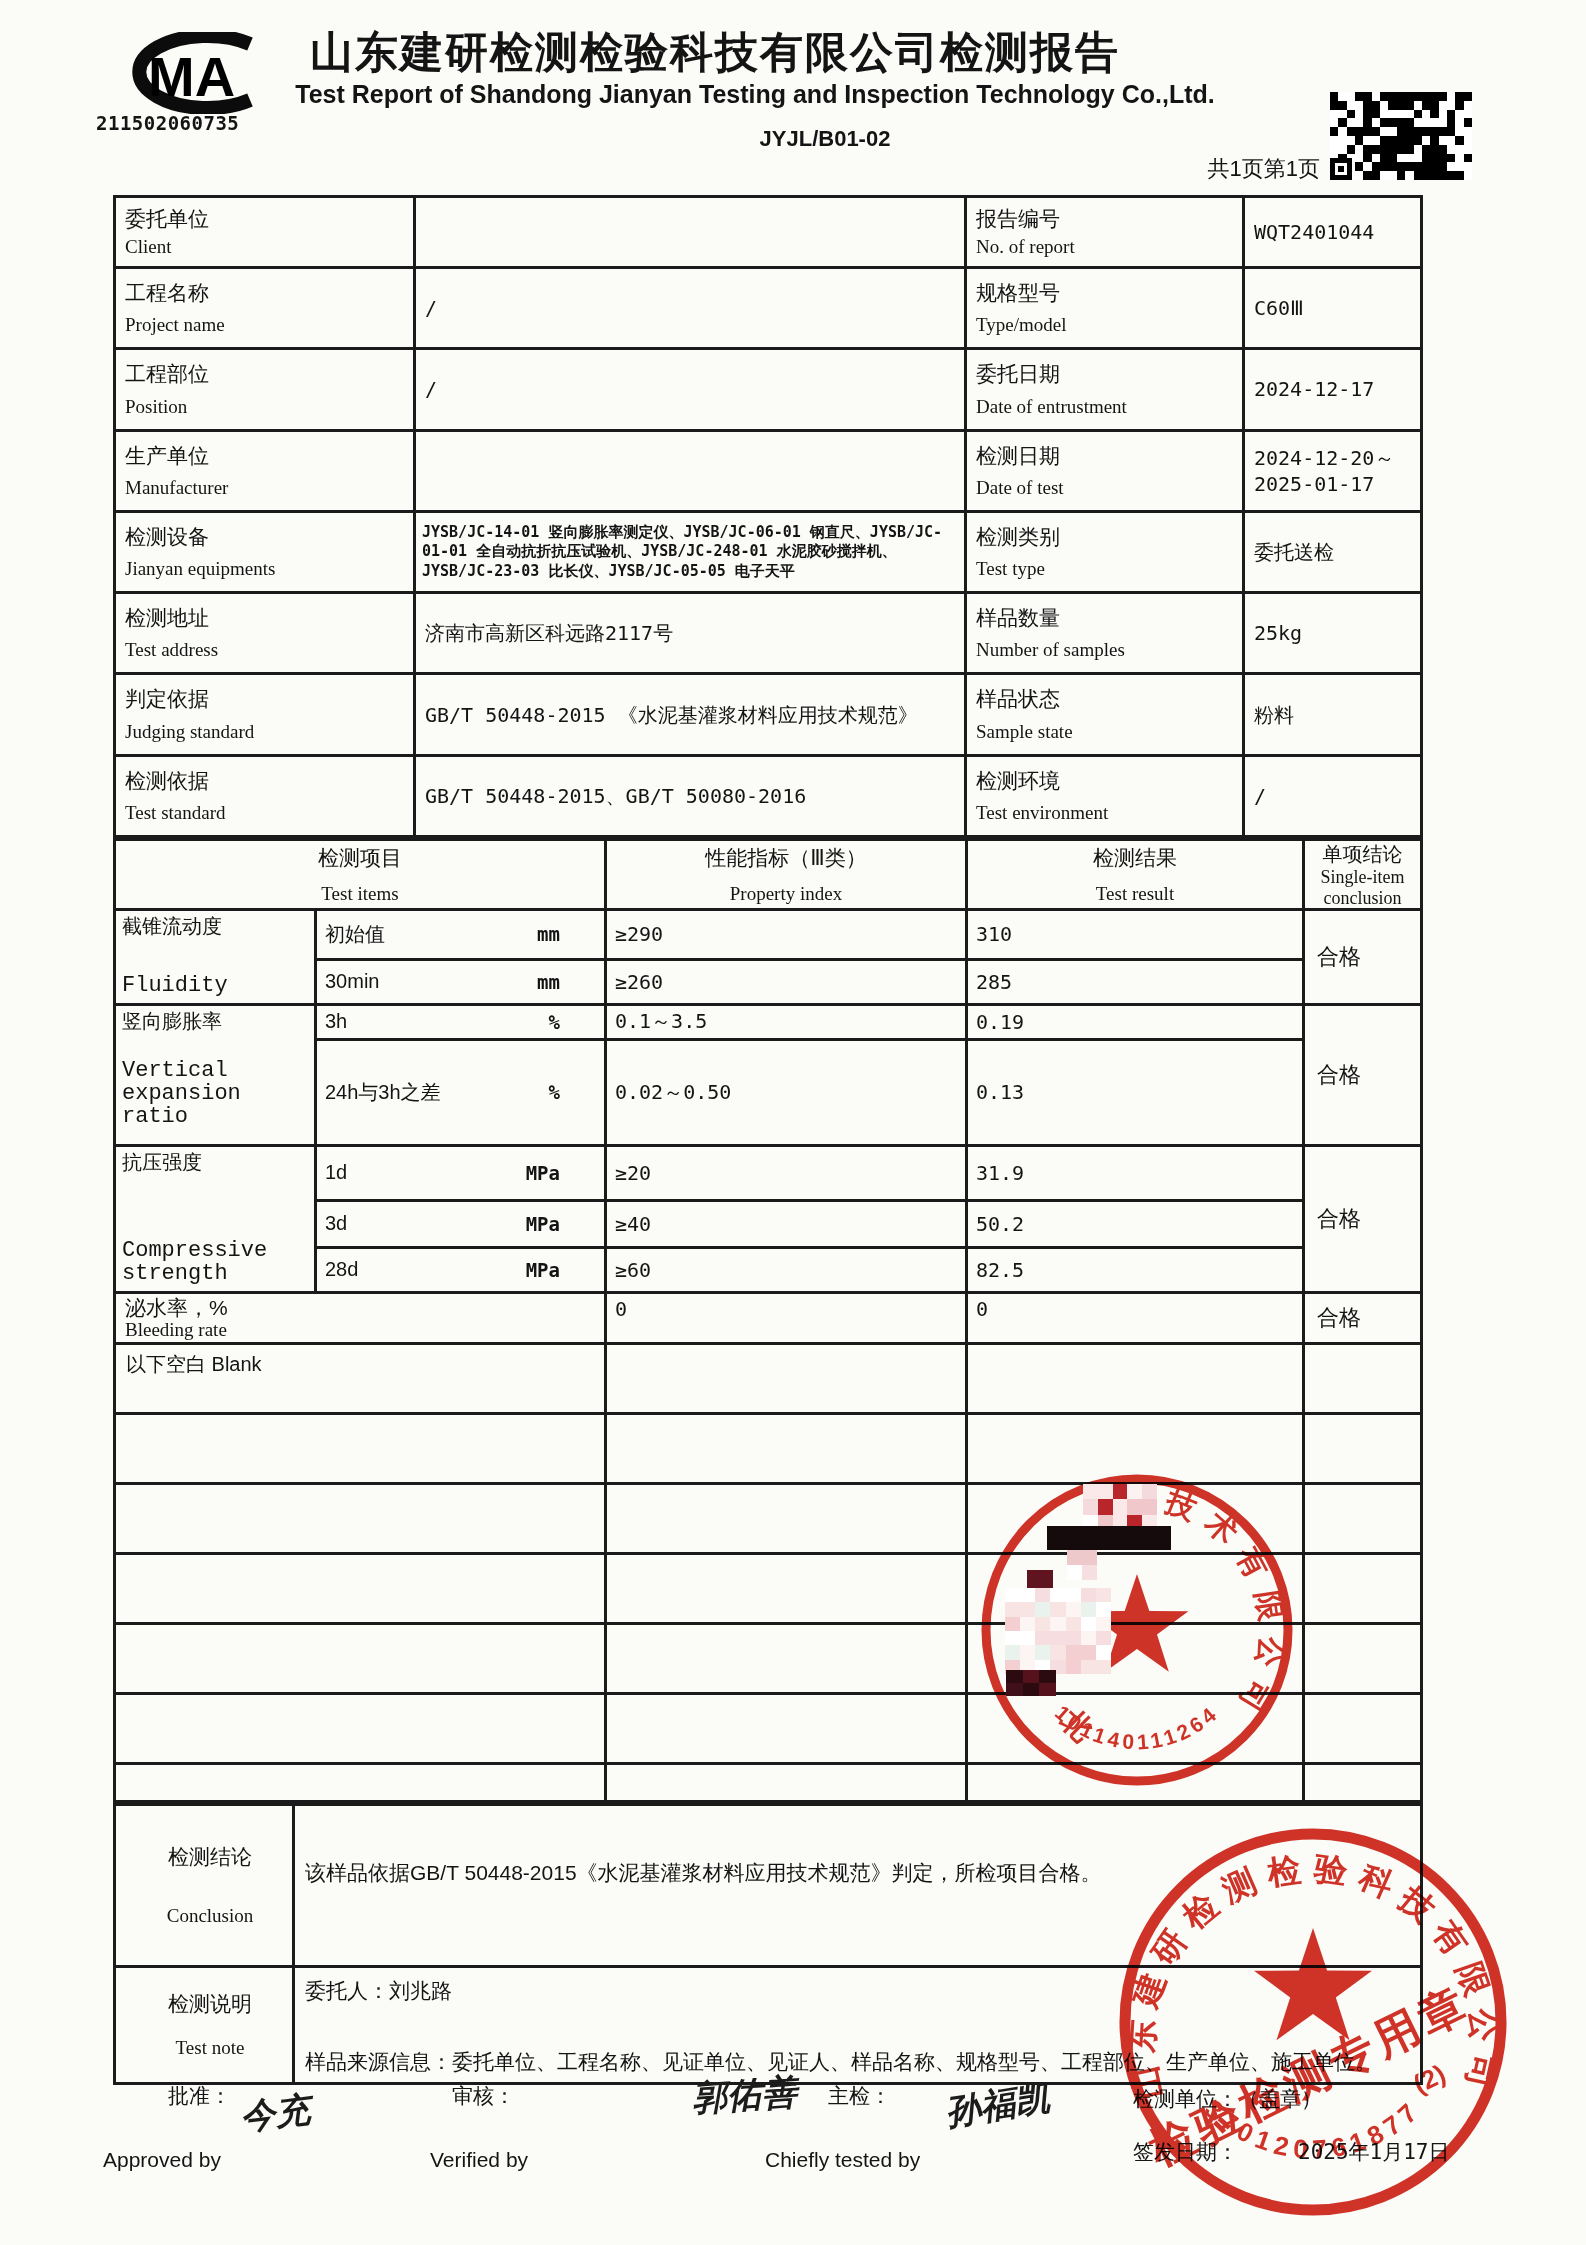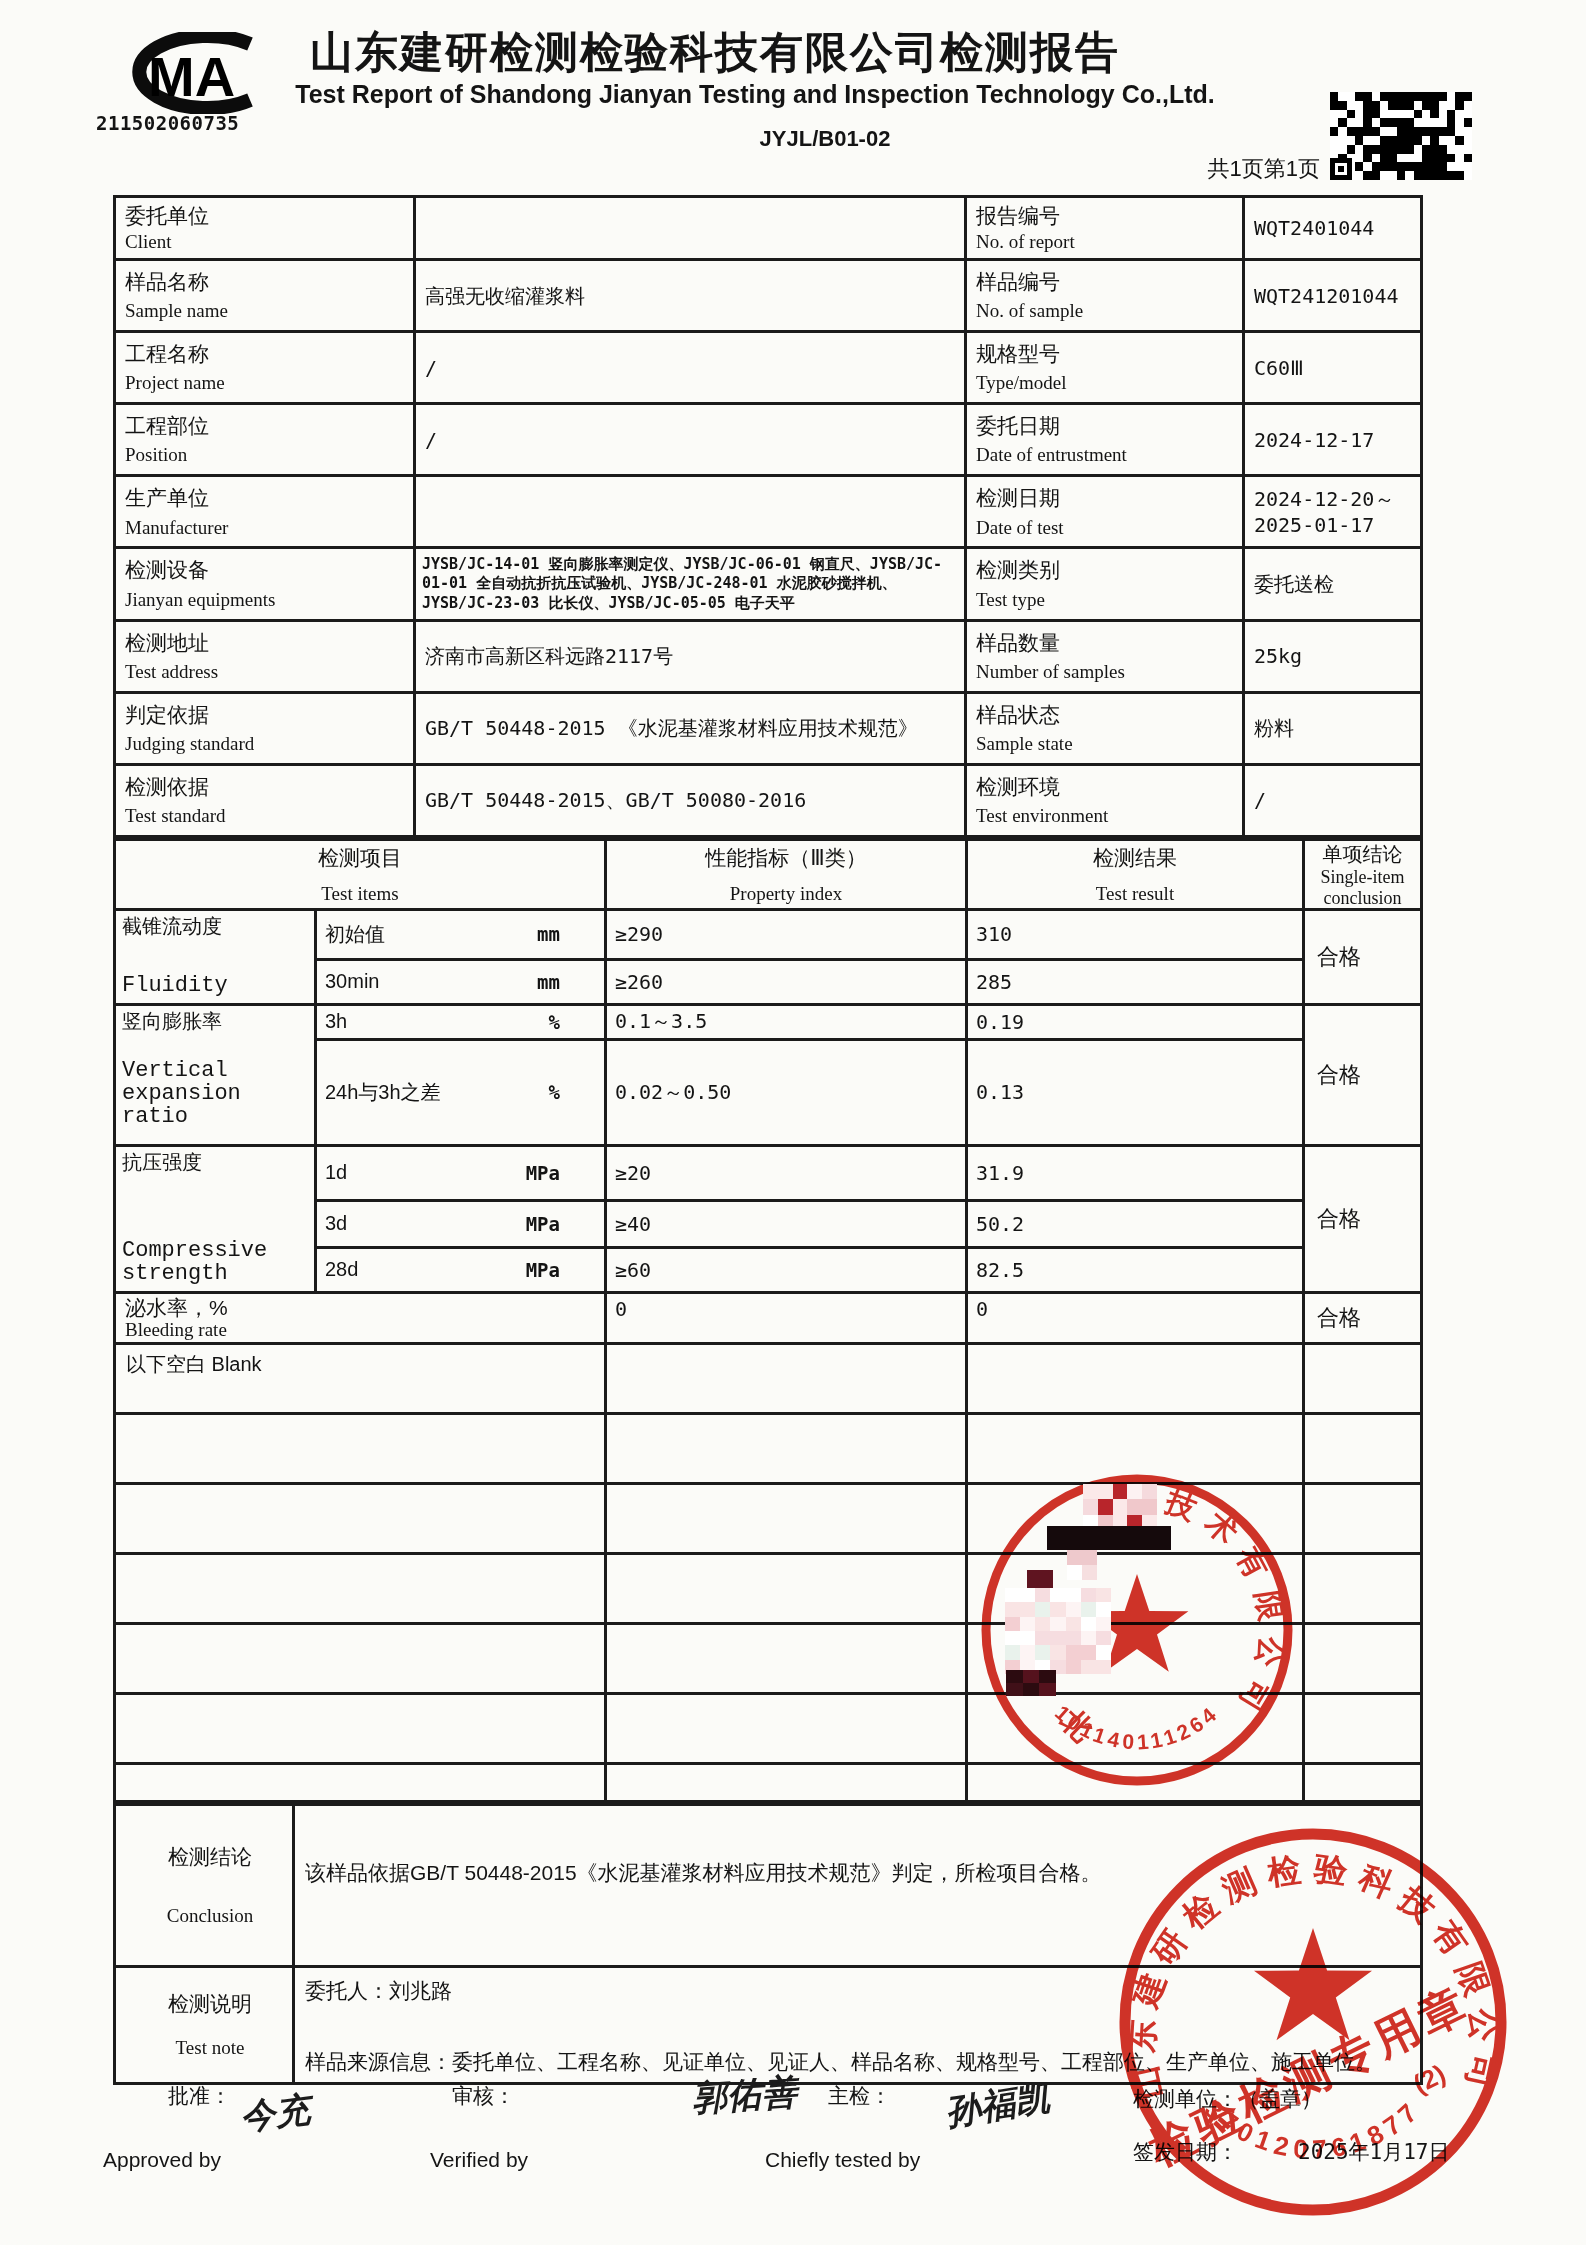--- a/index.html
+++ b/index.html
@@ -260,36 +260,20 @@
               <div class="lblv">
                 <span class="cn">报告编号</span>
                 <span class="en">No. of report</span>
               </div>
             </td>
         <td class="val">WQT2401044</td>
       </tr>
       <tr style="height:71px">
         <td>
               <div class="lblv">
-                <span class="cn">样品名称</span>
-                <span class="en">Sample name</span>
-              </div>
-            </td>
-        <td class="val">高强无收缩灌浆料</td>
-        <td>
-              <div class="lblv">
-                <span class="cn">样品编号</span>
-                <span class="en">No. of sample</span>
-              </div>
-            </td>
-        <td class="val">WQT241201044</td>
-      </tr>
-      <tr style="height:71px">
-        <td>
-              <div class="lblv">
                 <span class="cn">工程名称</span>
                 <span class="en">Project name</span>
               </div>
             </td>
         <td class="val">/</td>
         <td>
               <div class="lblv">
                 <span class="cn">规格型号</span>
                 <span class="en">Type/model</span>
               </div>

